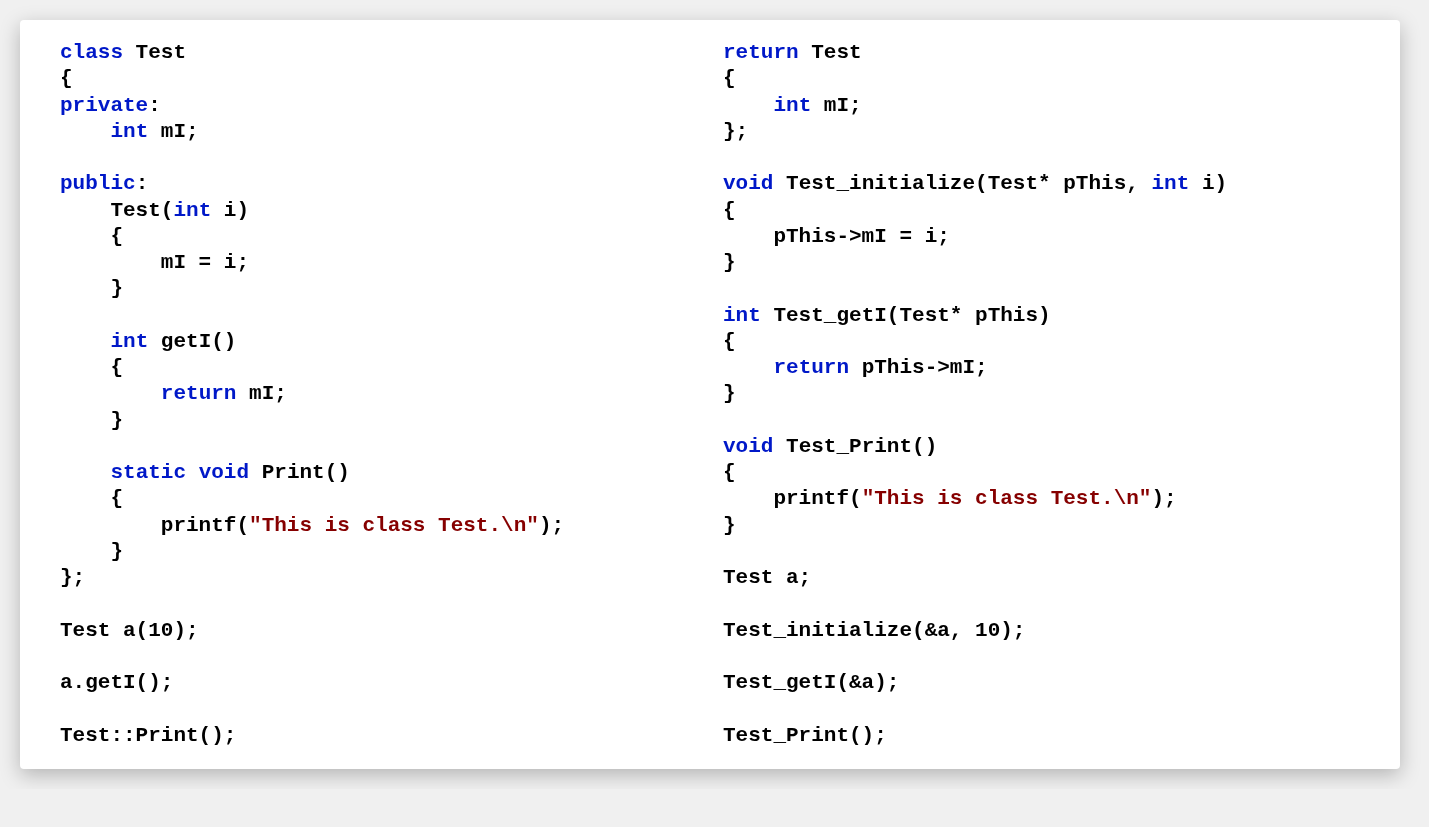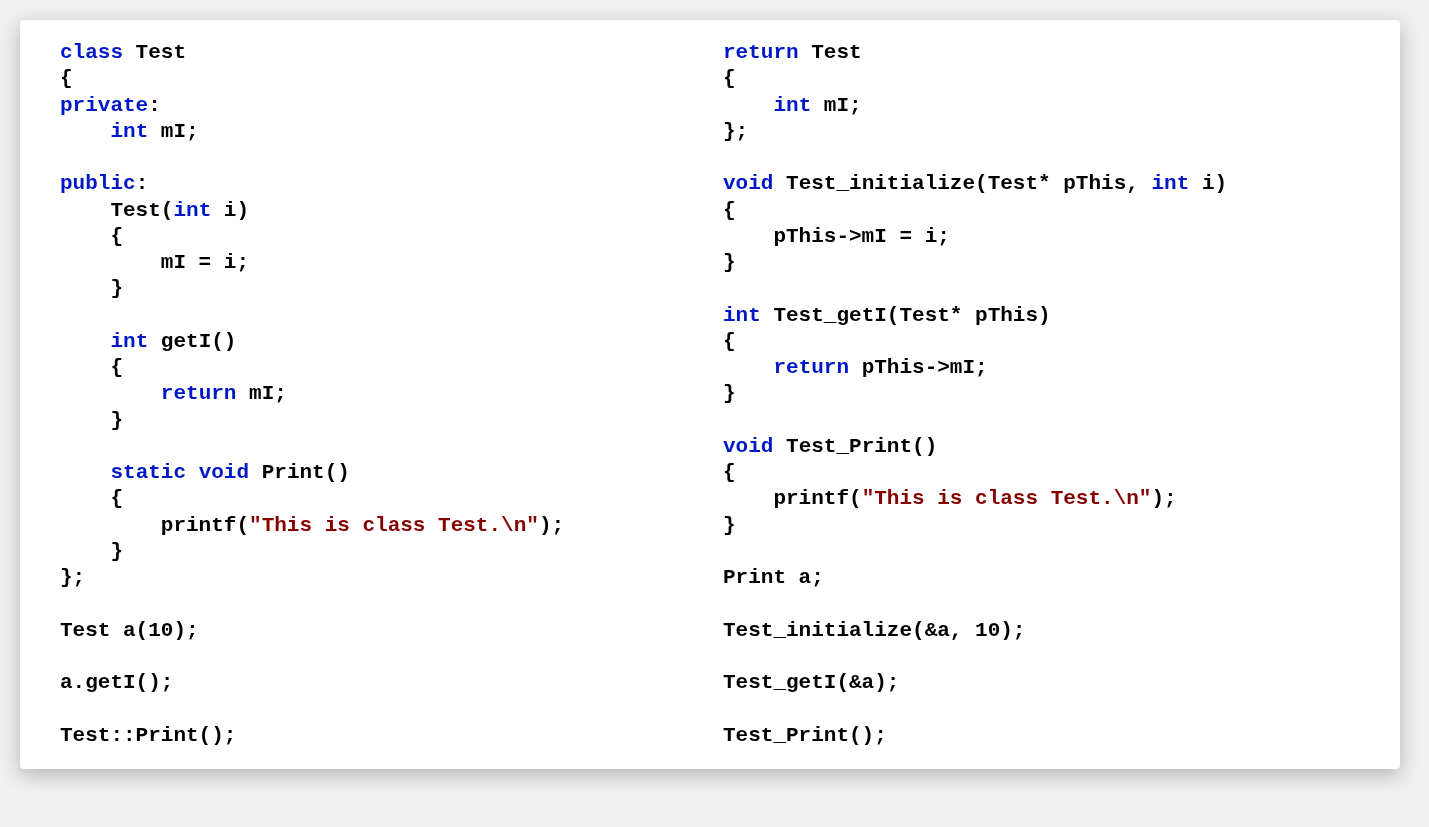--- a/index.html
+++ b/index.html
@@ -82,21 +82,21 @@
 <span class="kw">int</span><span> Test_getI(Test* pThis)</span>
 <span>{</span>
 <span>    </span><span class="kw">return</span><span> pThis-&gt;mI;</span>
 <span>}</span>
 <span></span>
 <span class="kw">void</span><span> Test_Print()</span>
 <span>{</span>
 <span>    printf(</span><span class="str">"This is class Test.\n"</span><span>);</span>
 <span>}</span>
 <span></span>
-<span>Print a;</span>
+<span>Test a;</span>
 <span></span>
 <span>Test_initialize(&amp;a, 10);</span>
 <span></span>
 <span>Test_getI(&amp;a);</span>
 <span></span>
 <span>Test_Print();</span></pre>
   </div>
 
 </div>
 

